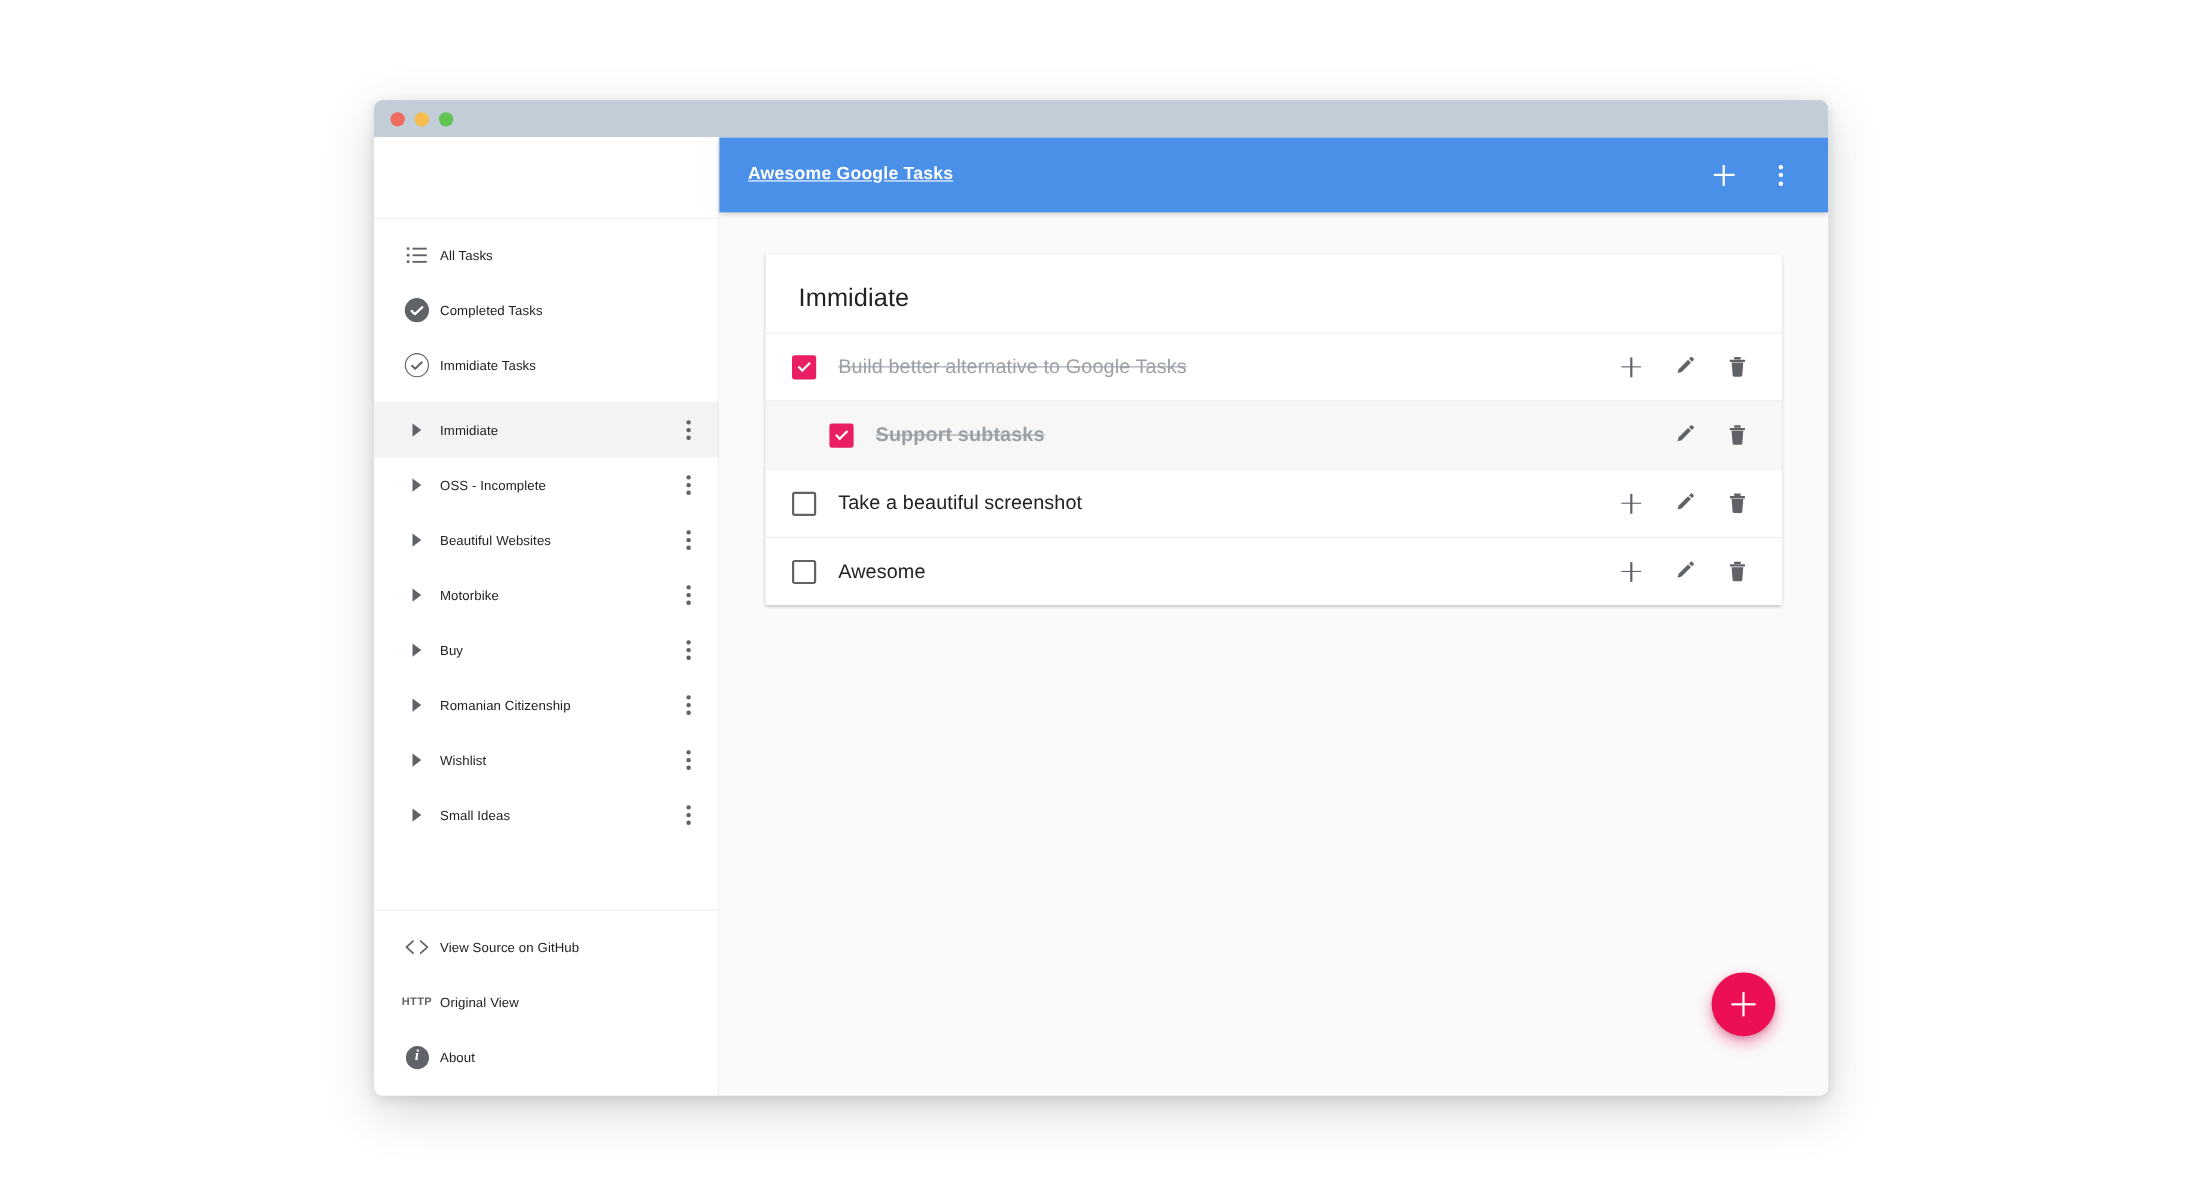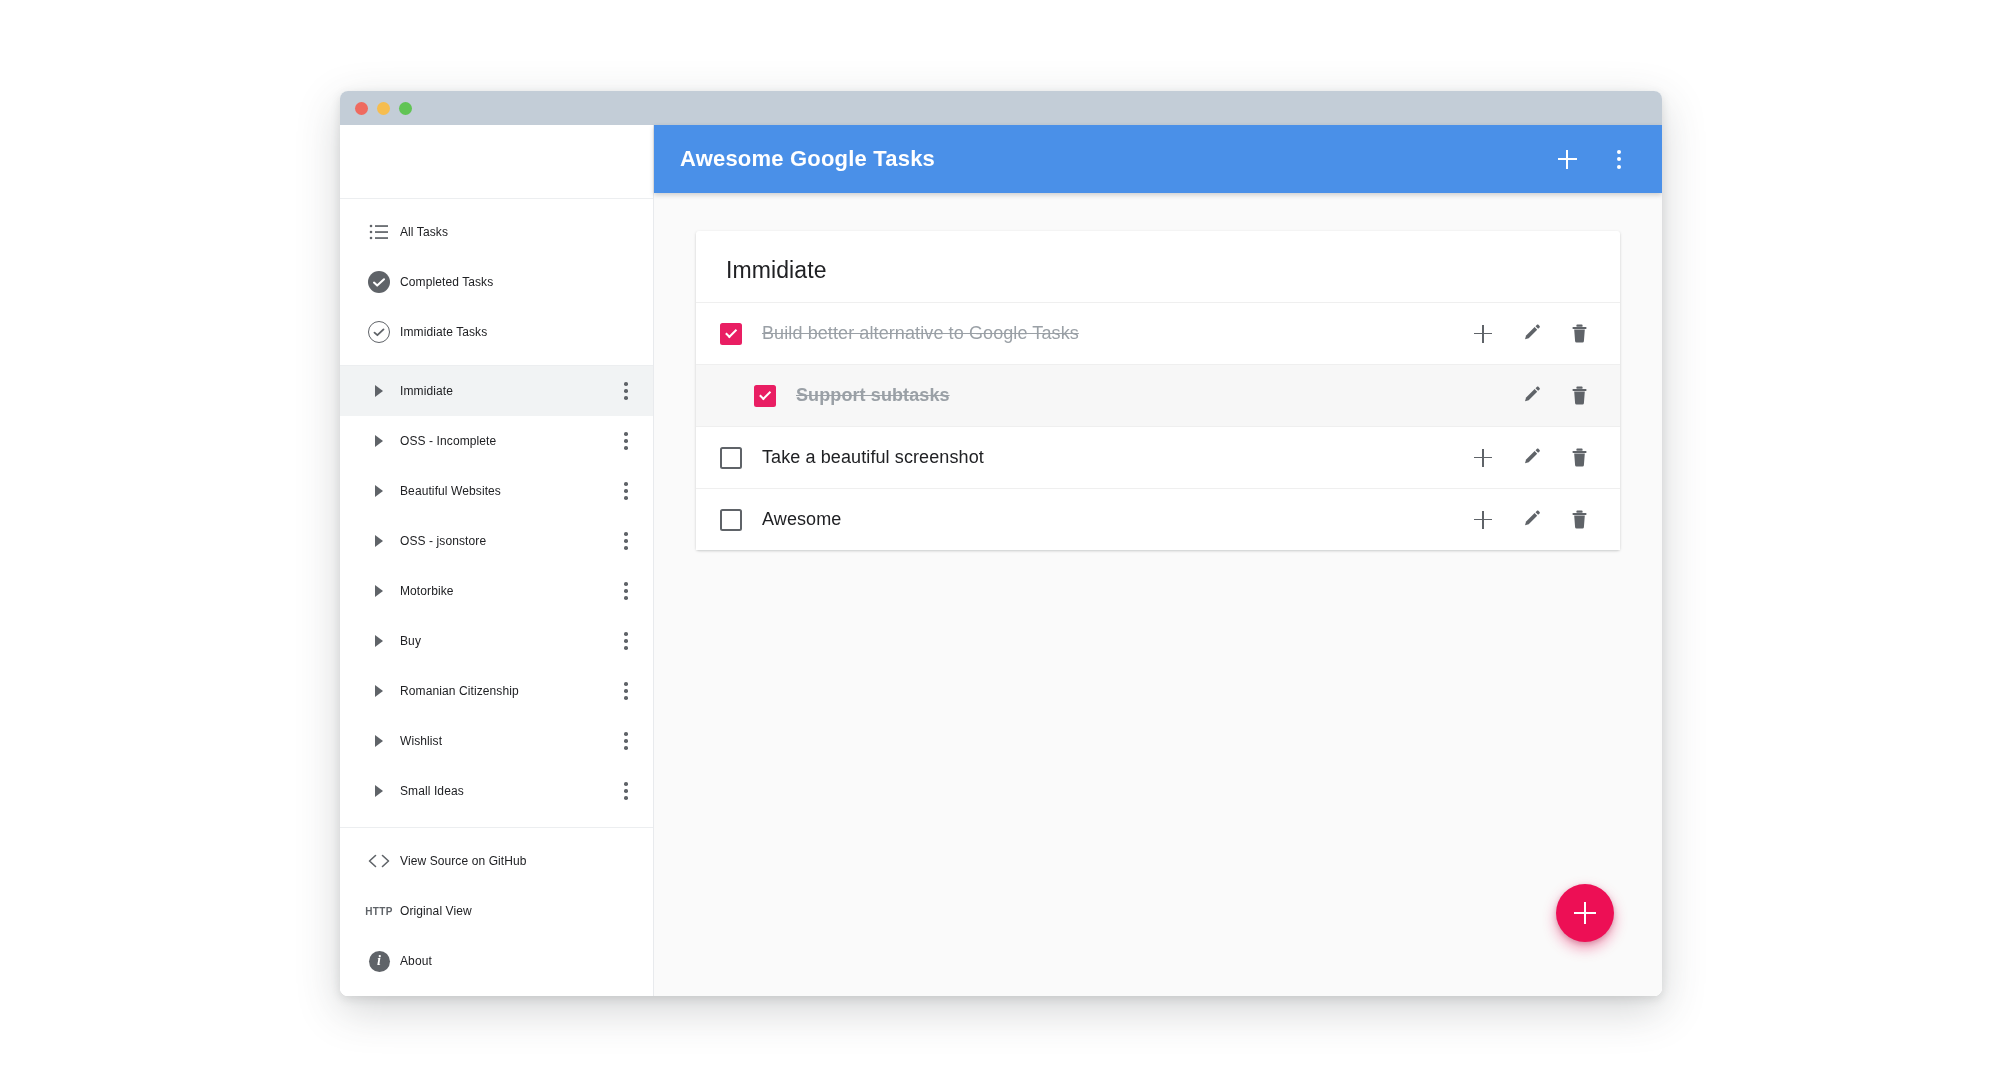--- a/index.html
+++ b/index.html
@@ -173,23 +173,24 @@
     display: flex;
     align-items: center;
     padding: 0 28px 0 26px;
     box-shadow: 0 2px 5px rgba(0,0,0,0.18);
     position: relative;
     z-index: 3;
   }
   .appbar-title {
     flex: 1 1 auto;
     color: #ffffff;
-    font-size: 22px;
+    font-size: 16px;
     font-weight: bold;
     letter-spacing: .2px;
+    text-decoration: underline;
   }
   .appbar-actions { display: flex; align-items: center; gap: 22px; }
   .appbar-btn {
     width: 30px; height: 30px;
     display: flex; align-items: center; justify-content: center;
     color: #ffffff; cursor: pointer;
   }
   .appbar-plus {
     position: relative; width: 19px; height: 19px;
   }
@@ -384,31 +385,20 @@
                 <span class="chev"></span>
               </span>
             <span class="nav-label">Beautiful Websites</span>
             <span class="nav-more">
                 <i></i>
                 <i></i>
                 <i></i>
               </span>
           </div>
 
-          <div class="nav-item">
-            <span class="nav-icon">
-                <span class="chev"></span>
-              </span>
-            <span class="nav-label">OSS - jsonstore</span>
-            <span class="nav-more">
-                <i></i>
-                <i></i>
-                <i></i>
-              </span>
-          </div>
 
           <div class="nav-item">
             <span class="nav-icon">
                 <span class="chev"></span>
               </span>
             <span class="nav-label">Motorbike</span>
             <span class="nav-more">
                 <i></i>
                 <i></i>
                 <i></i>

